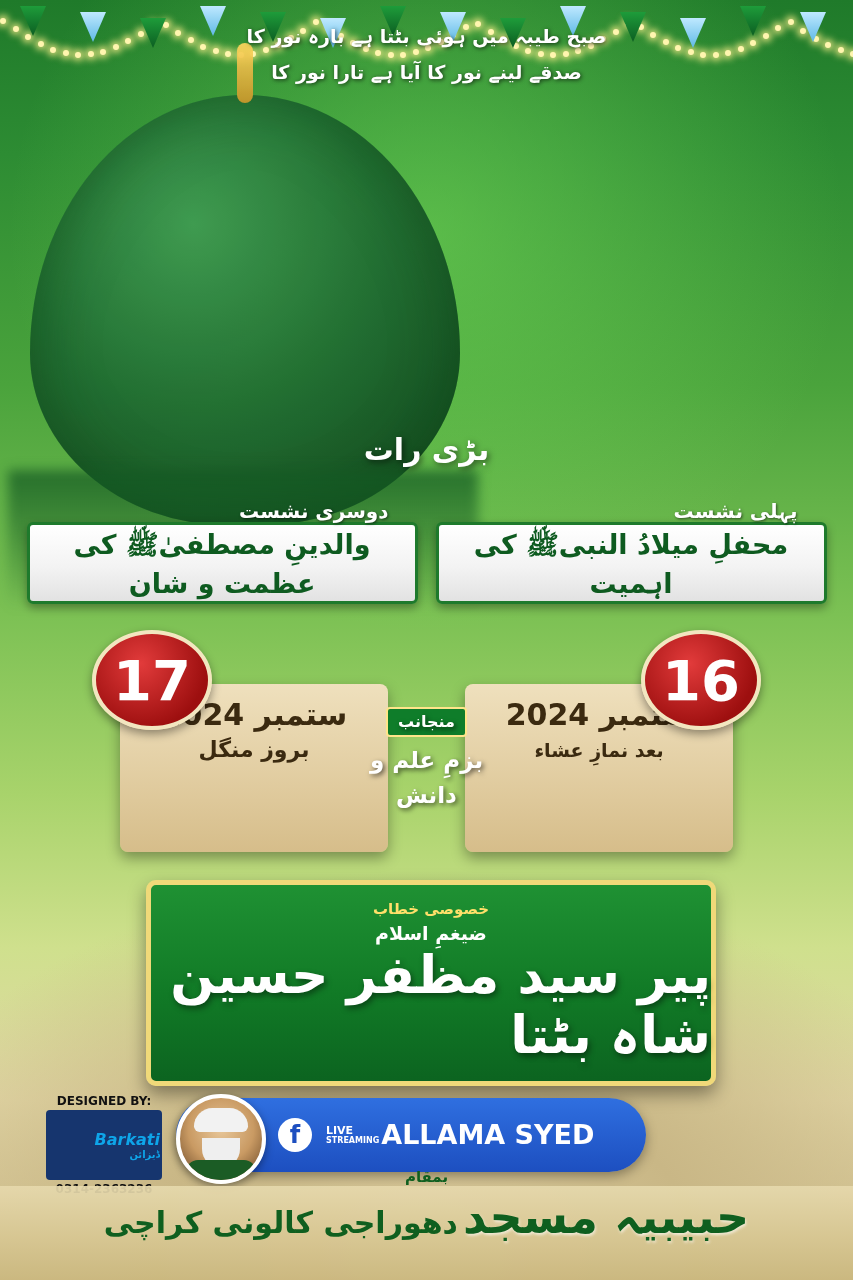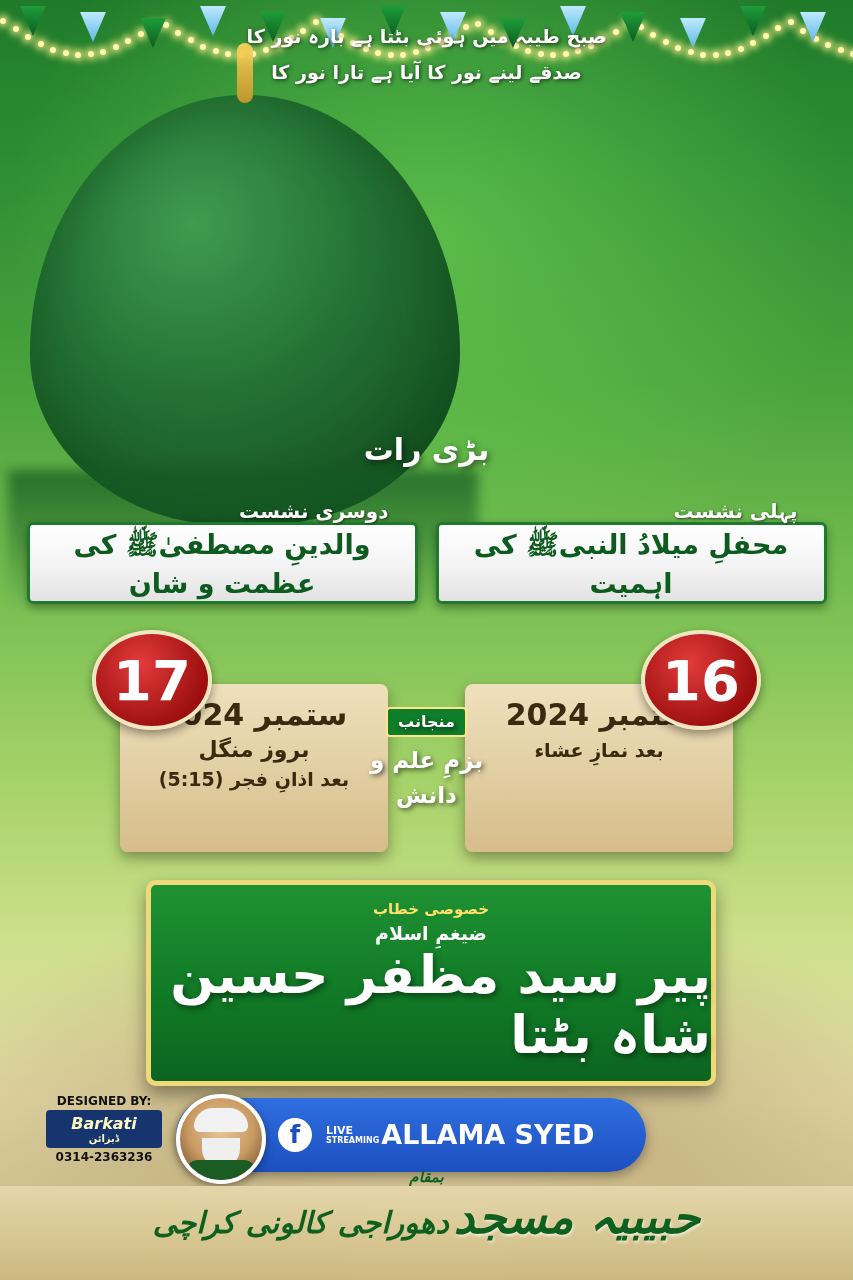--- a/index.html
+++ b/index.html
@@ -139,22 +139,22 @@
   .sp-kh{color:#ffe06a;font-size:15px;font-weight:bold;margin-bottom:4px;}
   .sp-sub{color:#ffffff;font-size:19px;font-weight:bold;margin-bottom:2px;}
   .sp-name{color:#ffffff;font-size:52px;font-weight:bold;line-height:1.15;
     text-shadow:2px 3px 6px rgba(0,0,0,.45);}
   
   .designed{
     position:absolute;left:46px;top:1094px;width:116px;text-align:center;
   }
   .designed .dtitle{font-size:12px;font-weight:bold;color:#111;}
   .designed .dlogo{
-    margin-top:2px;background:#16356e;color:#fef9c3;border-radius:4px;padding:4px 2px;
-    font-size:16px;font-weight:bold;font-style:italic;
+    margin-top:2px;background:#16356e;color:#0ea5e9;border-radius:4px;padding:20px 2px;
+    font-size:16px;font-weight:bold;font-style:italic;text-align:right;
   }
   .designed .dphone{font-size:12px;font-weight:bold;color:#111;margin-top:2px;}
   
   .livebar{
     position:absolute;left:176px;top:1098px;width:470px;height:74px;
     background:linear-gradient(180deg,#2f6fe0 0%,#1d4fc0 100%);
     border-radius:37px;display:flex;align-items:center;
     box-shadow:0 4px 12px rgba(0,0,0,.35);
   }
   .fb{
@@ -168,21 +168,21 @@
     position:absolute;left:176px;top:1094px;width:82px;height:82px;border-radius:50%;
     border:4px solid #ffffff;overflow:hidden;
     background:radial-gradient(circle at 50% 38%,#e8c79a 0%,#c99a63 50%,#5a3a1d 100%);
     box-shadow:0 3px 8px rgba(0,0,0,.4);
   }
   .avatar .turban{position:absolute;left:14px;top:10px;width:54px;height:24px;border-radius:26px 26px 8px 8px;background:#f2f2f2;}
   .avatar .beard{position:absolute;left:22px;top:40px;width:38px;height:30px;border-radius:0 0 20px 20px;background:#efefef;}
   .avatar .robe{position:absolute;left:6px;top:62px;width:70px;height:24px;background:#1b5c25;border-radius:12px 12px 0 0;}
   
   .footer{
-    position:absolute;left:0;top:1190px;width:853px;text-align:center;direction:rtl;font-style:italic;
+    position:absolute;left:0;top:1190px;width:853px;text-align:center;direction:rtl;
   }
   .f-main{
     color:#0f5f1f;font-size:46px;font-weight:bold;
     text-shadow:1px 2px 3px rgba(255,255,255,.6);
   }
   .f-sub{color:#0f5f1f;font-size:30px;font-weight:bold;}
   .f-top{
     position:absolute;left:50%;top:-22px;transform:translateX(-50%);
     color:#0f5f1f;font-size:15px;font-weight:bold;
   }
@@ -308,21 +308,20 @@
         <div class="scroll-date">ستمبر 2024</div>
         <div class="scroll-time">بعد نمازِ عشاء</div>
       </div>
     </div>
     <div class="daybadge badge-r">16</div>
 
     <div class="scroll scroll-l">
       <div class="scroll-txt">
         <div class="scroll-date">ستمبر 2024</div>
         <div class="scroll-day">بروز منگل</div>
-        <div class="scroll-time">بعد اذانِ فجر (5:15)</div>
       </div>
     </div>
     <div class="daybadge badge-l">17</div>
 
     <div class="mid-tag">
       <div class="tag-top">منجانب</div>
       <div>بزمِ علم و</div>
       <div>دانش</div>
     </div>
   </div>

